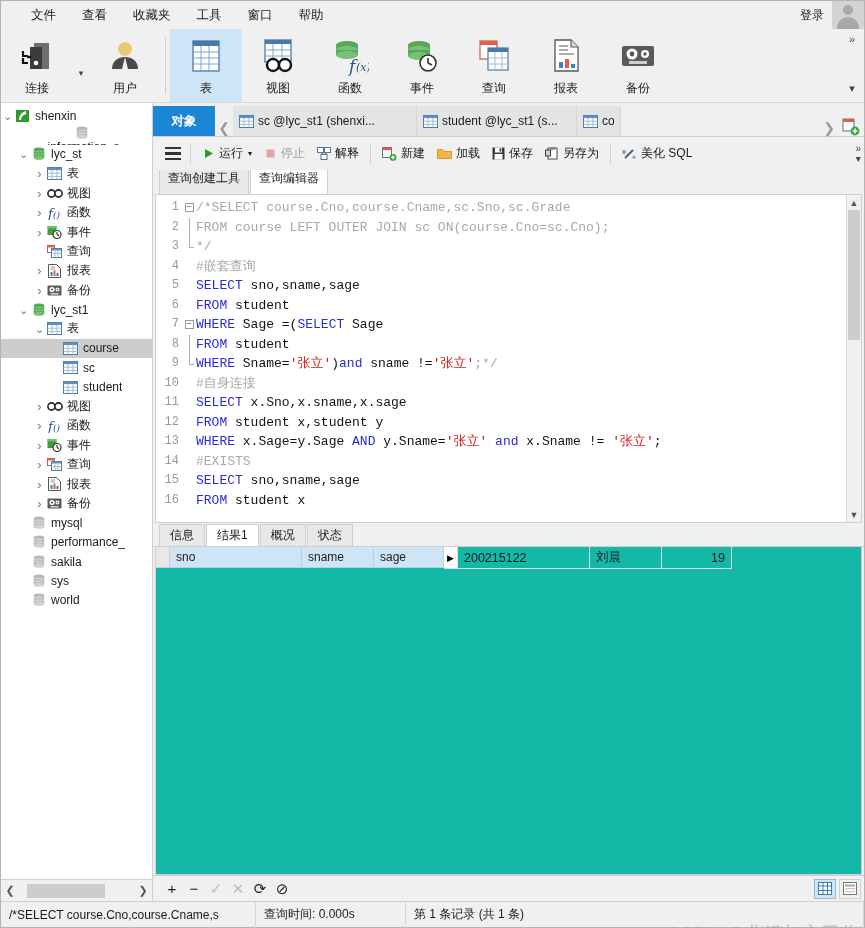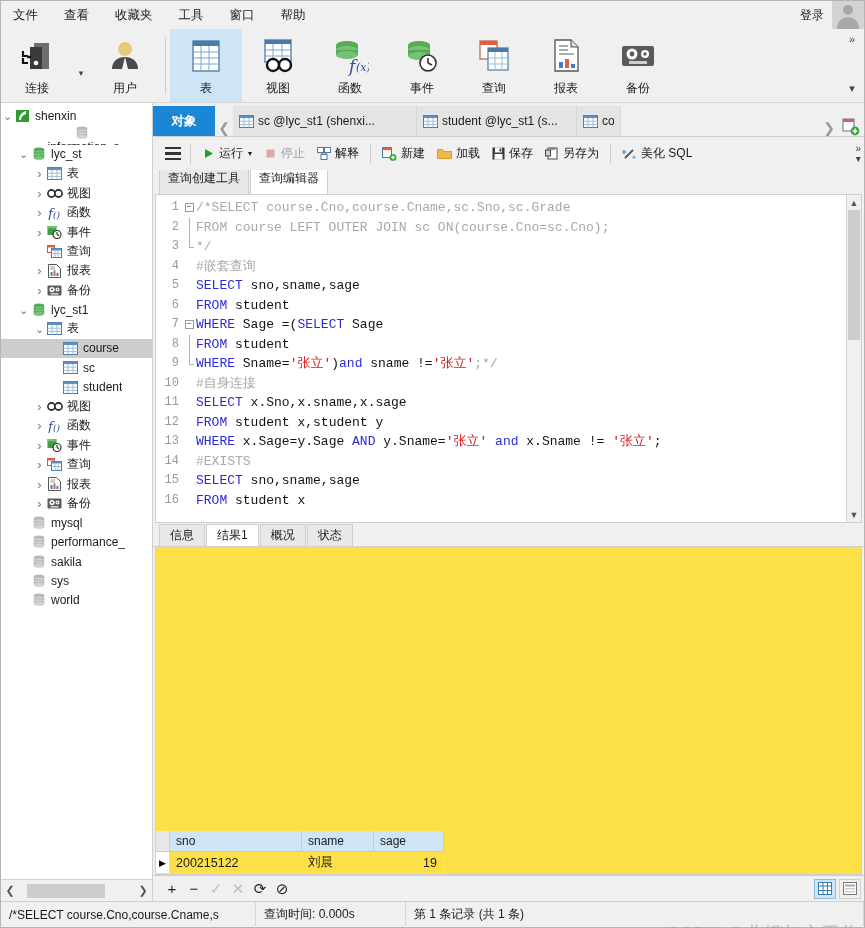--- a/index.html
+++ b/index.html
@@ -18,21 +18,21 @@
   .tb-logo { width:22px; height:22px; margin-left:10px; margin-right:6px; position:relative; flex:none; }
   .tb-logo .leaf { position:absolute; inset:1px; border-radius:50% 45% 50% 45%; background:#3faa3f; }
   .tb-logo .leaf:after{ content:""; position:absolute; left:5px; top:3px; width:8px; height:12px; border-radius:50% 10% 50% 10%; background:#72c472;}
   .tb-title { font-size:13px; color:#1c1c1c; white-space:nowrap; }
   .tb-spacer { flex:1 }
   .winbtns { display:flex; height:36px; }
   .winbtn { width:46px; height:36px; display:flex; align-items:center; justify-content:center; color:#333; font-size:14px; }
   .winbtn svg { display:block; }
 
   
-  .menubar { height:28px; background:#f0f0f0; display:flex; align-items:center; padding-left:12px; flex:none; position:relative; }
+  .menubar { height:28px; background:#f0f0f0; display:flex; align-items:center; padding-left:30px; flex:none; position:relative; }
   .menuitem { font-size:12.5px; color:#1c1c1c; padding:3px 13px 3px 0; margin-right:13px; white-space:nowrap; }
   .menu-right { position:absolute; right:0; top:0; height:28px; display:flex; align-items:center; }
   .login-link { font-size:12px; color:#1c1c1c; margin-right:8px; }
   .avatar { width:32px; height:28px; background:#d3d3d3; position:relative; overflow:hidden; }
   .avatar:before { content:""; position:absolute; left:11px; top:4px; width:10px; height:10px; border-radius:50%; background:#a8a8a8; }
   .avatar:after { content:""; position:absolute; left:5px; top:16px; width:22px; height:16px; border-radius:11px 11px 0 0; background:#a8a8a8; }
 
   
   .toolbar { height:74px; background:#f0f0f0; border-bottom:1px solid #d6d6d6; display:flex; align-items:stretch; flex:none; position:relative; }
   .tool { width:72px; display:flex; flex-direction:column; align-items:center; justify-content:flex-start; padding-top:6px; }
@@ -107,21 +107,21 @@
   .ed-up, .ed-dn { height:15px; display:flex; align-items:center; justify-content:center; color:#555; font-size:9px; }
   .ed-track { flex:1; position:relative; }
   .ed-thumb { position:absolute; left:1px; right:1px; top:0; height:130px; background:#cdcdcd; }
 
   
   .restabs { height:24px; background:#f0f0f0; display:flex; align-items:flex-end; flex:none; padding-left:6px; border-bottom:1px solid #cfcfcf; }
   .restab { height:22px; padding:0 10px; display:flex; align-items:center; font-size:12px; background:#e8e8e8; border:1px solid #cfcfcf; border-bottom:none; margin-right:1px; }
   .restab.act { background:#fff; }
 
   
-  .grid { flex:1; background:#fde047; display:flex; flex-direction:column; min-height:0; border:1px solid #cfcfcf; border-top:none; margin:0 2px;justify-content:flex-end; }
+  .grid { flex:1; background:#14b8a6; display:flex; flex-direction:row; min-height:0; border:1px solid #cfcfcf; border-top:none; margin:0 2px; }
   .grid-head { height:21px; display:flex; flex:none; }
   .gh { background:#cfe4f5; border-right:1px solid #b9cfe0; border-bottom:1px solid #b9cfe0; display:flex; align-items:center; padding-left:6px; font-size:12px; }
   .gh.rowind { width:14px; background:#e8e8e8; padding:0; border-right:1px solid #cfcfcf; }
   .grid-row { height:22px; display:flex; flex:none; }
   .gc { border-right:1px solid #dcdcdc; border-bottom:1px solid #dcdcdc; display:flex; align-items:center; padding:0 6px; font-size:12.5px; }
   .gc.rowind { width:14px; background:#fff; padding:0; justify-content:center; color:#000; font-size:9px; border-right:1px solid #dcdcdc; }
   .gc.num { justify-content:flex-end; }
   .w1 { width:132px; } .w2 { width:72px; } .w3 { width:70px; }
 
   

